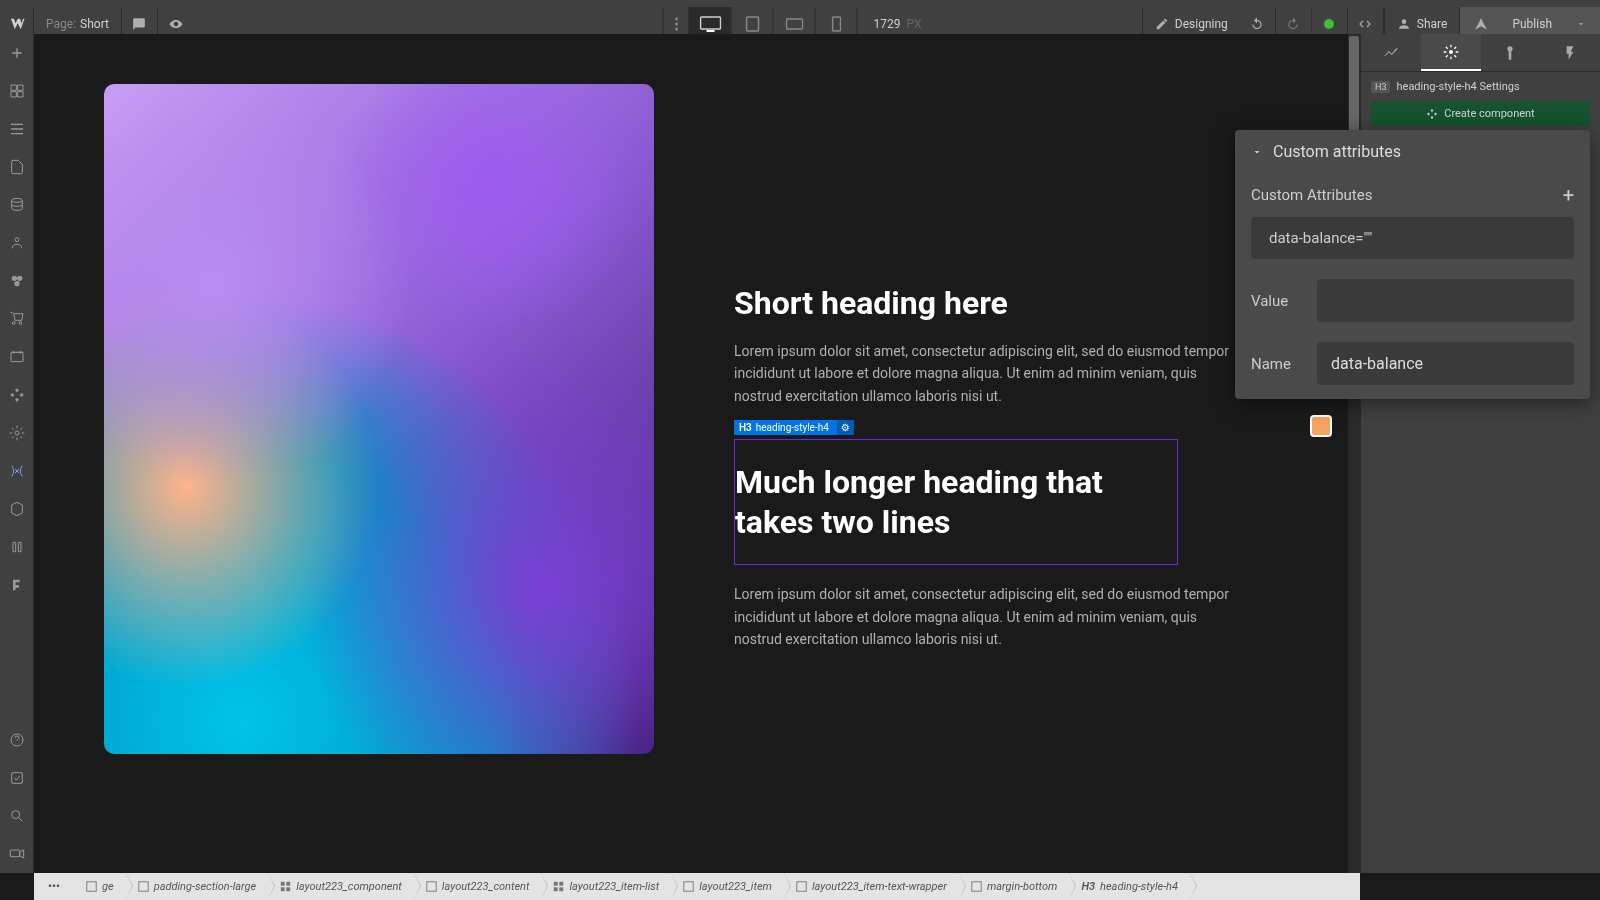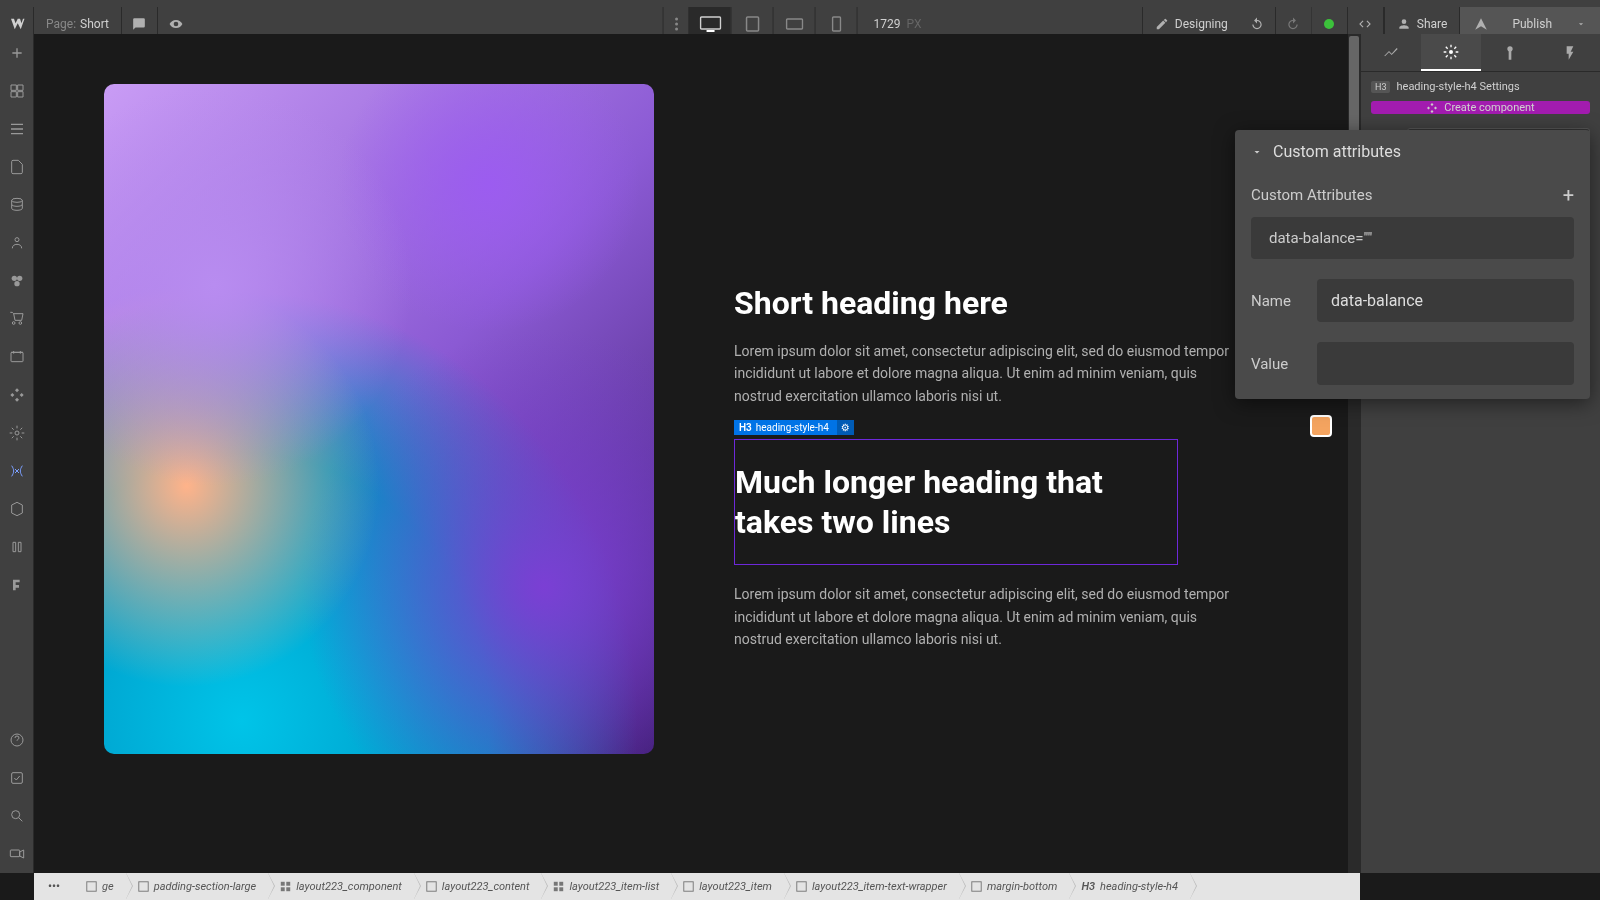--- a/index.html
+++ b/index.html
@@ -69,21 +69,21 @@
 .right-panel { position: absolute; right: 0; top: 34px; bottom: 27px; width: 240px; background: #404040; border-left: 1px solid #2a2a2a; }
 .panel-tabs { height: 38px; display: flex; border-bottom: 1px solid #2a2a2a; }
 .panel-tab { flex: 1; display: flex; align-items: center; justify-content: center; cursor: pointer; }
 .panel-tab.active { background: #4a4a4a; border-bottom: 2px solid #fff; }
 .panel-tab svg { width: 16px; height: 16px; fill: #aaa; }
 .panel-tab.active svg { fill: #fff; }
 
 .panel-body { padding: 8px 10px; font-size: 11px; }
 .panel-header { display: flex; align-items: center; gap: 6px; margin-bottom: 8px; color: #d0d0d0; }
 .panel-header .tag-badge { background: #555; padding: 1px 4px; border-radius: 2px; font-size: 9px; }
-.create-comp { background: #a21caf; border-radius: 3px; padding: 0; text-align: center; display: flex; align-items: center; justify-content: center; gap: 6px; margin-bottom: 14px; cursor: pointer; font-size: 11px; }
+.create-comp { background: #14532d; border-radius: 3px; padding: 6px; text-align: center; display: flex; align-items: center; justify-content: center; gap: 6px; margin-bottom: 14px; cursor: pointer; font-size: 11px; }
 .create-comp svg { width: 12px; height: 12px; fill: #ccc; }
 .id-row { display: flex; align-items: center; gap: 8px; }
 .id-row label { width: 28px; color: #aaa; font-size: 11px; }
 .id-row input { flex: 1; background: #333; border: 1px solid #555; padding: 4px 8px; color: #888; font-size: 11px; border-radius: 3px; }
 
 
 .popover { position: absolute; top: 130px; right: 10px; width: 355px; background: #4a4a4a; border-radius: 4px; box-shadow: 0 4px 20px rgba(0,0,0,0.5); z-index: 100; }
 .pop-header-bar { padding: 12px 16px; display: flex; align-items: center; gap: 10px; }
 .pop-header-bar svg { width: 12px; height: 12px; fill: #ccc; }
 .pop-header-bar span { font-size: 16px; color: #ddd; }
@@ -392,26 +392,26 @@
         <path d="M7 10l5 5 5-5z"></path>
       </svg>
     <span>Custom attributes</span>
   </div>
   <div class="pop-section">
     <span>Custom Attributes</span>
     <span class="add">+</span>
   </div>
   <div class="attr-item">data-balance=""</div>
   <div class="attr-row">
+    <label>Value</label>
+    <input value="" style="">
+  </div>
+  <div class="attr-row">
     <label>Name</label>
     <input value="data-balance" style="">
-  </div>
-  <div class="attr-row">
-    <label>Value</label>
-    <input value="" style="">
   </div>
 </div>
 
 <div class="breadcrumb">
   <div class="bc-more">•••</div>
   <div id="bc-items" style="display: flex; font-style: italic;">
       <div class="bc-item">
         <span class="bc-icon"><svg viewBox="0 0 14 14">
             <rect x="1" y="1" width="12" height="12" fill="none" stroke="#777" stroke-width="1.2"></rect>
           </svg></span>

